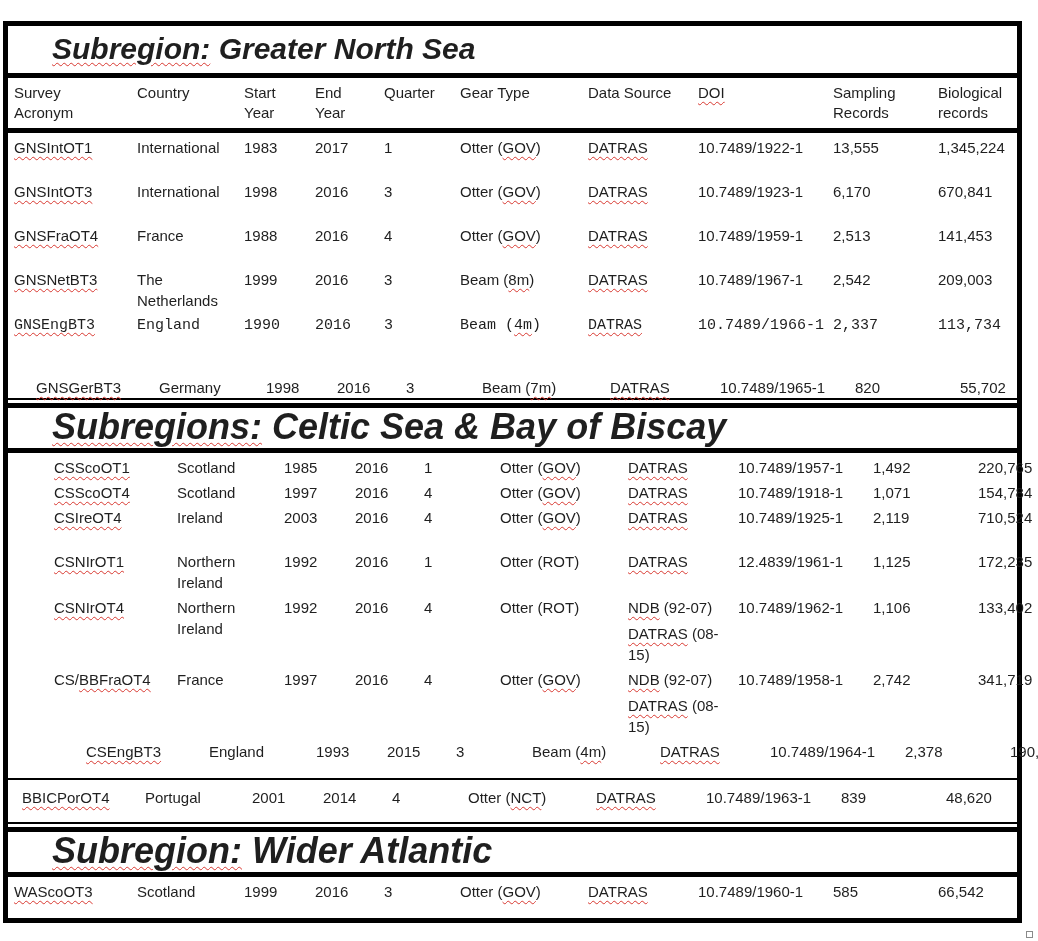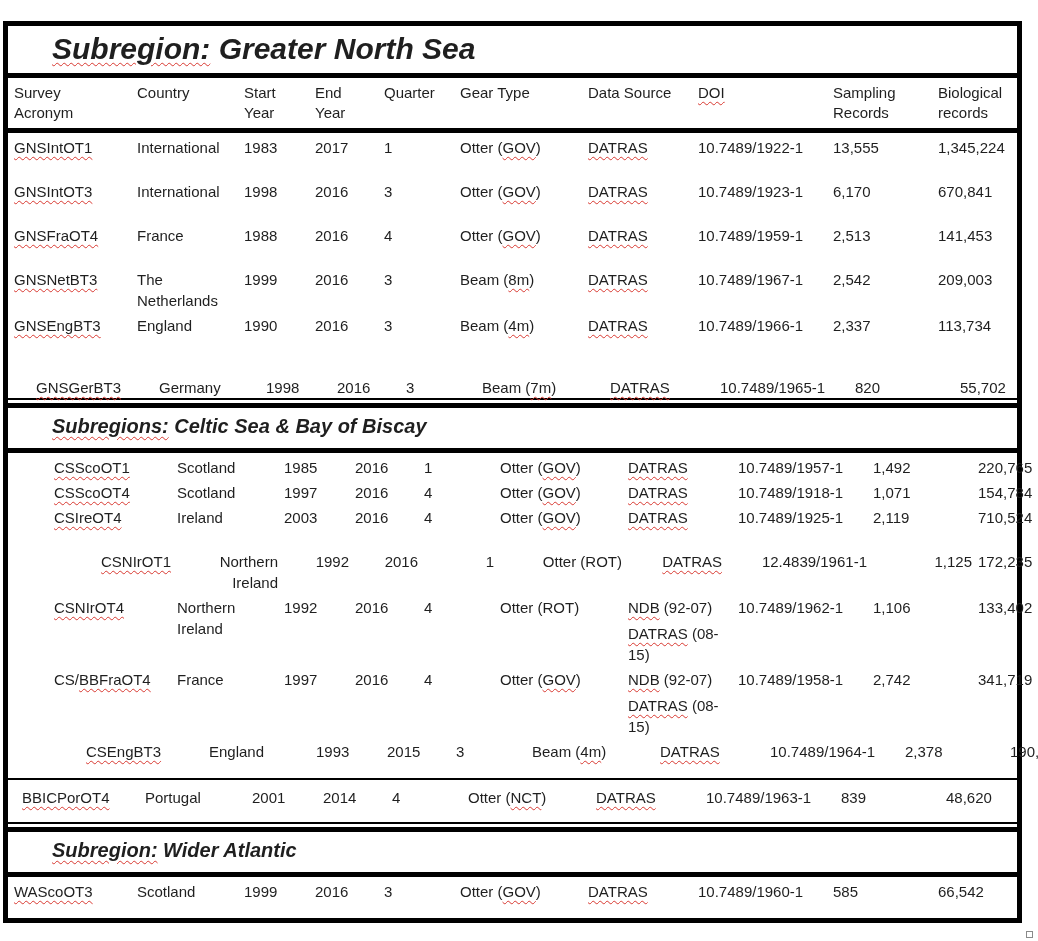--- a/index.html
+++ b/index.html
@@ -11,21 +11,21 @@
   .doc-table {
     position:absolute; left:3px; top:21px; width:1019px; min-height:902px;
     box-sizing:border-box; border:5px solid #000; background:#fff;
   }
   .section-title {
     border-bottom:5px solid #000;
     padding:6px 8px 8px 44px;
     font-size:30px; font-weight:bold; font-style:italic; line-height:33px;
     white-space:nowrap;
   }
-  .section-title.compact { font-size:20px; padding:3px 8px 6px 44px; line-height:31px; }
+  .section-title.compact { font-size:36px; padding:3px 8px 6px 44px; line-height:31px; }
   .section-title.with-top { border-top:5px solid #000; }
   .divider { border-top:2px solid #000; height:3px; }
   .grid {
     display:grid;
     grid-template-columns:123px 107px 71px 69px 76px 128px 110px 135px 105px minmax(0,1fr);
   }
   .header-row {
     border-bottom:5px solid #000;
     padding:5px 0 5px 0;
     font-size:15px; line-height:20px;
@@ -39,25 +39,25 @@
   .sq {
     text-decoration-line:underline;
     text-decoration-style:wavy;
     text-decoration-color:var(--sq-color, #d83931);
     text-decoration-thickness:1px;
     text-underline-offset:3px;
   }
   
   .sec0 .trow { min-height:44px; }
   .sec0 .trow:nth-child(4) { min-height:46px; }
-  .sec0 .trow:nth-child(5) { min-height:62px; }
+  .sec0 .trow:nth-child(5) { min-height:62px;font-family:Liberation Mono, monospace; }
   .sec0 .trow:nth-child(6) { min-height:22px;padding-left:22px; }
   .sec1 .trow { min-height:25px;margin-left:40px; }
   .sec1 .trow:nth-child(3) { min-height:44px; }
-  .sec1 .trow:nth-child(4) { min-height:41px;text-align:right; }
+  .sec1 .trow:nth-child(4) { min-height:41px; }
   .sec1 .trow:nth-child(5) { min-height:65px; }
   .sec1 .trow:nth-child(6) { min-height:66px; }
   .sec1 .trow:nth-child(7) { min-height:41px;padding-left:32px; }
   .sec2 .trow { min-height:39px;margin-left:8px; }
   .sec3 .trow { min-height:22px; }
   .resize-handle {
     position:absolute; left:1026px; top:931px; width:7px; height:7px;
     border:1px solid #8a8a8a; background:#fff; box-sizing:border-box;
   }
 </style>

